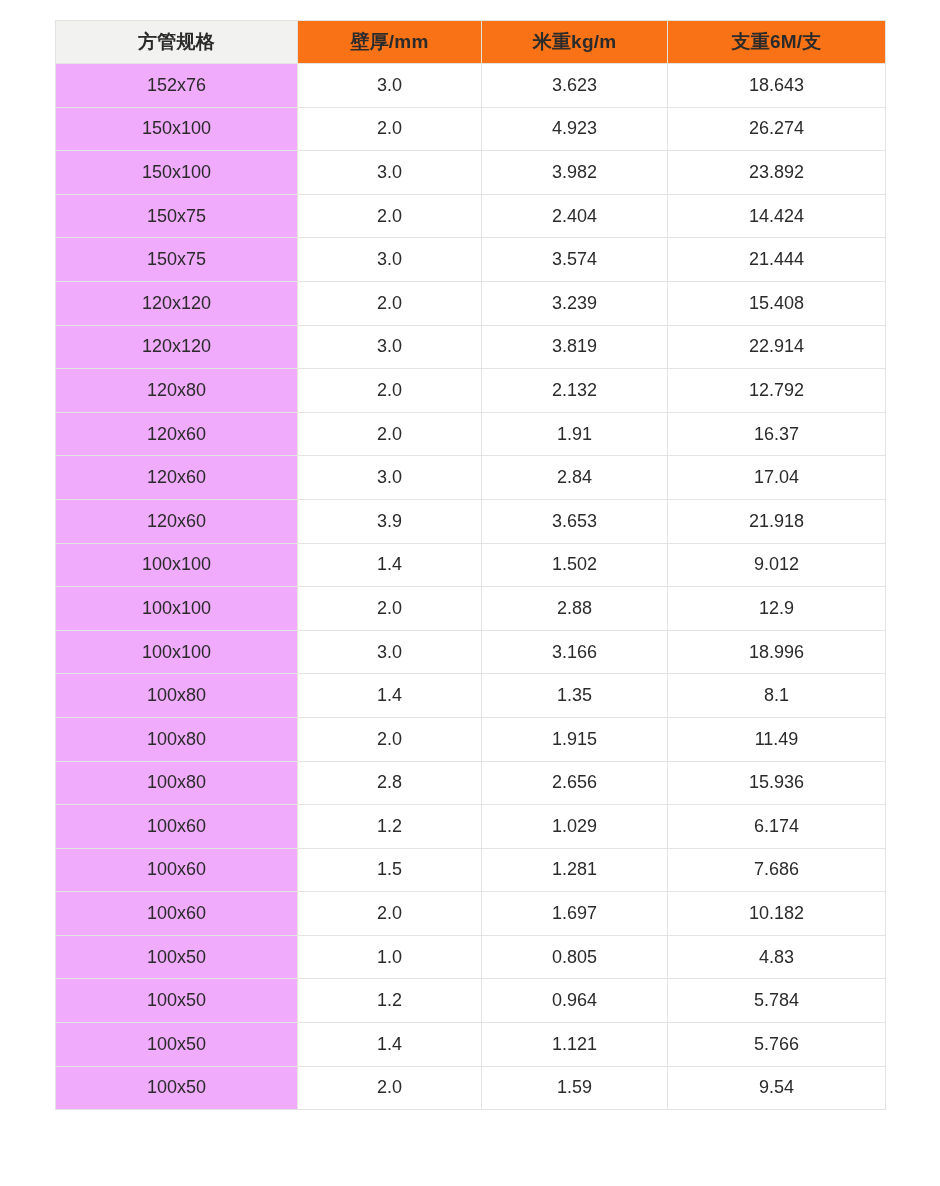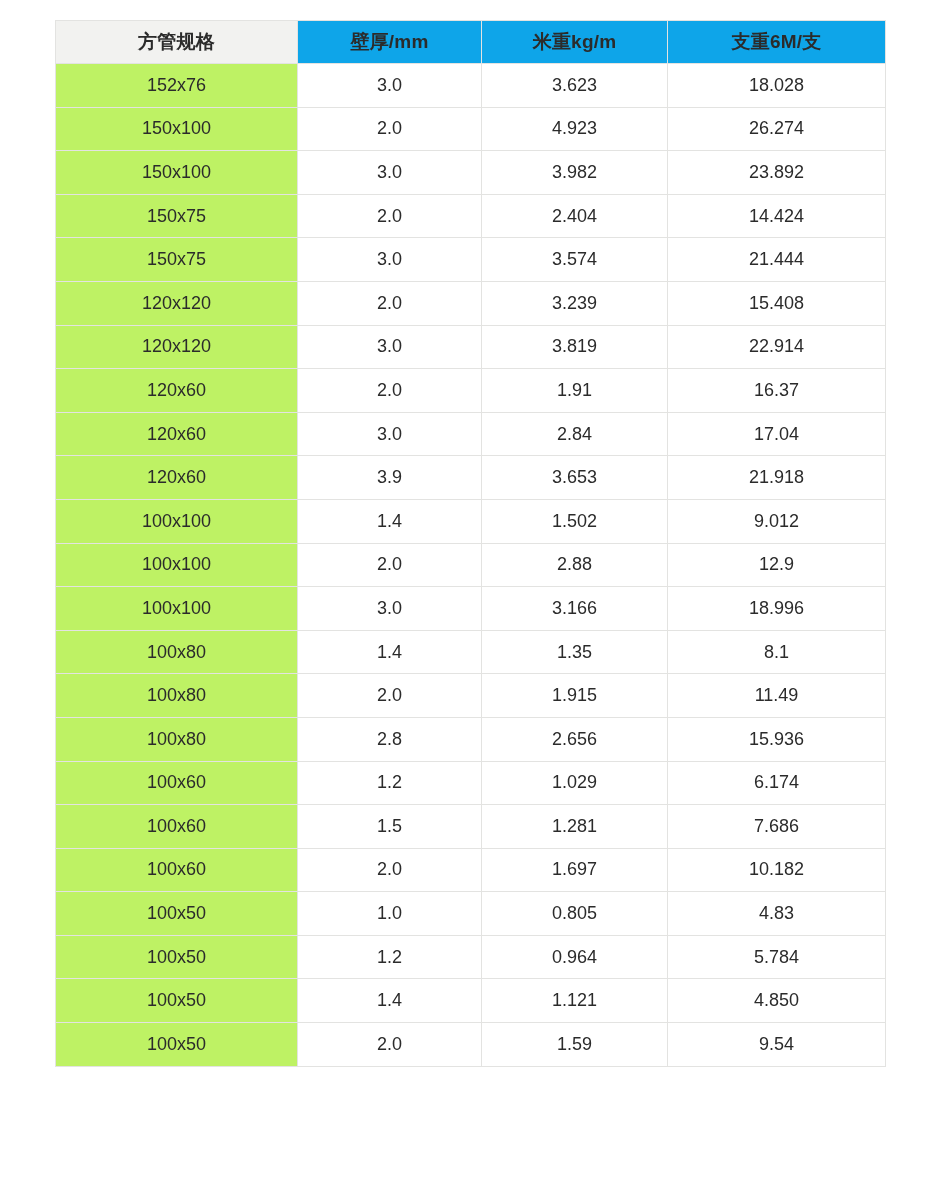--- a/index.html
+++ b/index.html
@@ -41,36 +41,36 @@
     vertical-align: middle;
     color: #2b2b2b;
     padding: 0;
   }
 
   table.spec-table thead th {
     height: 42px;
     font-size: 19px;
     font-weight: 700;
     letter-spacing: 0.2px;
-    background: #0ea5e9;
+    background: #f97316;
   }
 
   table.spec-table thead th.first-col {
     background: #f2f2f0;
   }
 
   table.spec-table tbody td {
     height: 42.6px;
     font-size: 18px;
     font-weight: 400;
     background: #ffffff;
   }
 
   table.spec-table tbody td.first-col {
-    background: #bef264;
+    background: #f0abfc;
   }
 </style>
 </head>
 <body>
 
 <div class="page">
   <table class="spec-table">
     <colgroup>
       <col class="c-spec">
       <col class="c-thick">
@@ -83,21 +83,21 @@
         <th>壁厚/mm</th>
         <th>米重kg/m</th>
         <th>支重6M/支</th>
       </tr>
     </thead>
     <tbody id="table-body">
         <tr>
           <td class="first-col">152x76</td>
           <td>3.0</td>
           <td>3.623</td>
-          <td>18.028</td>
+          <td>18.643</td>
         </tr>
         <tr>
           <td class="first-col">150x100</td>
           <td>2.0</td>
           <td>4.923</td>
           <td>26.274</td>
         </tr>
         <tr>
           <td class="first-col">150x100</td>
           <td>3.0</td>
@@ -120,20 +120,26 @@
           <td class="first-col">120x120</td>
           <td>2.0</td>
           <td>3.239</td>
           <td>15.408</td>
         </tr>
         <tr>
           <td class="first-col">120x120</td>
           <td>3.0</td>
           <td>3.819</td>
           <td>22.914</td>
+        </tr>
+        <tr>
+          <td class="first-col">120x80</td>
+          <td>2.0</td>
+          <td>2.132</td>
+          <td>12.792</td>
         </tr>
         <tr>
           <td class="first-col">120x60</td>
           <td>2.0</td>
           <td>1.91</td>
           <td>16.37</td>
         </tr>
         <tr>
           <td class="first-col">120x60</td>
           <td>3.0</td>
@@ -209,21 +215,21 @@
         <tr>
           <td class="first-col">100x50</td>
           <td>1.2</td>
           <td>0.964</td>
           <td>5.784</td>
         </tr>
         <tr>
           <td class="first-col">100x50</td>
           <td>1.4</td>
           <td>1.121</td>
-          <td>4.850</td>
+          <td>5.766</td>
         </tr>
         <tr>
           <td class="first-col">100x50</td>
           <td>2.0</td>
           <td>1.59</td>
           <td>9.54</td>
         </tr>
       </tbody>
   </table>
 </div>

